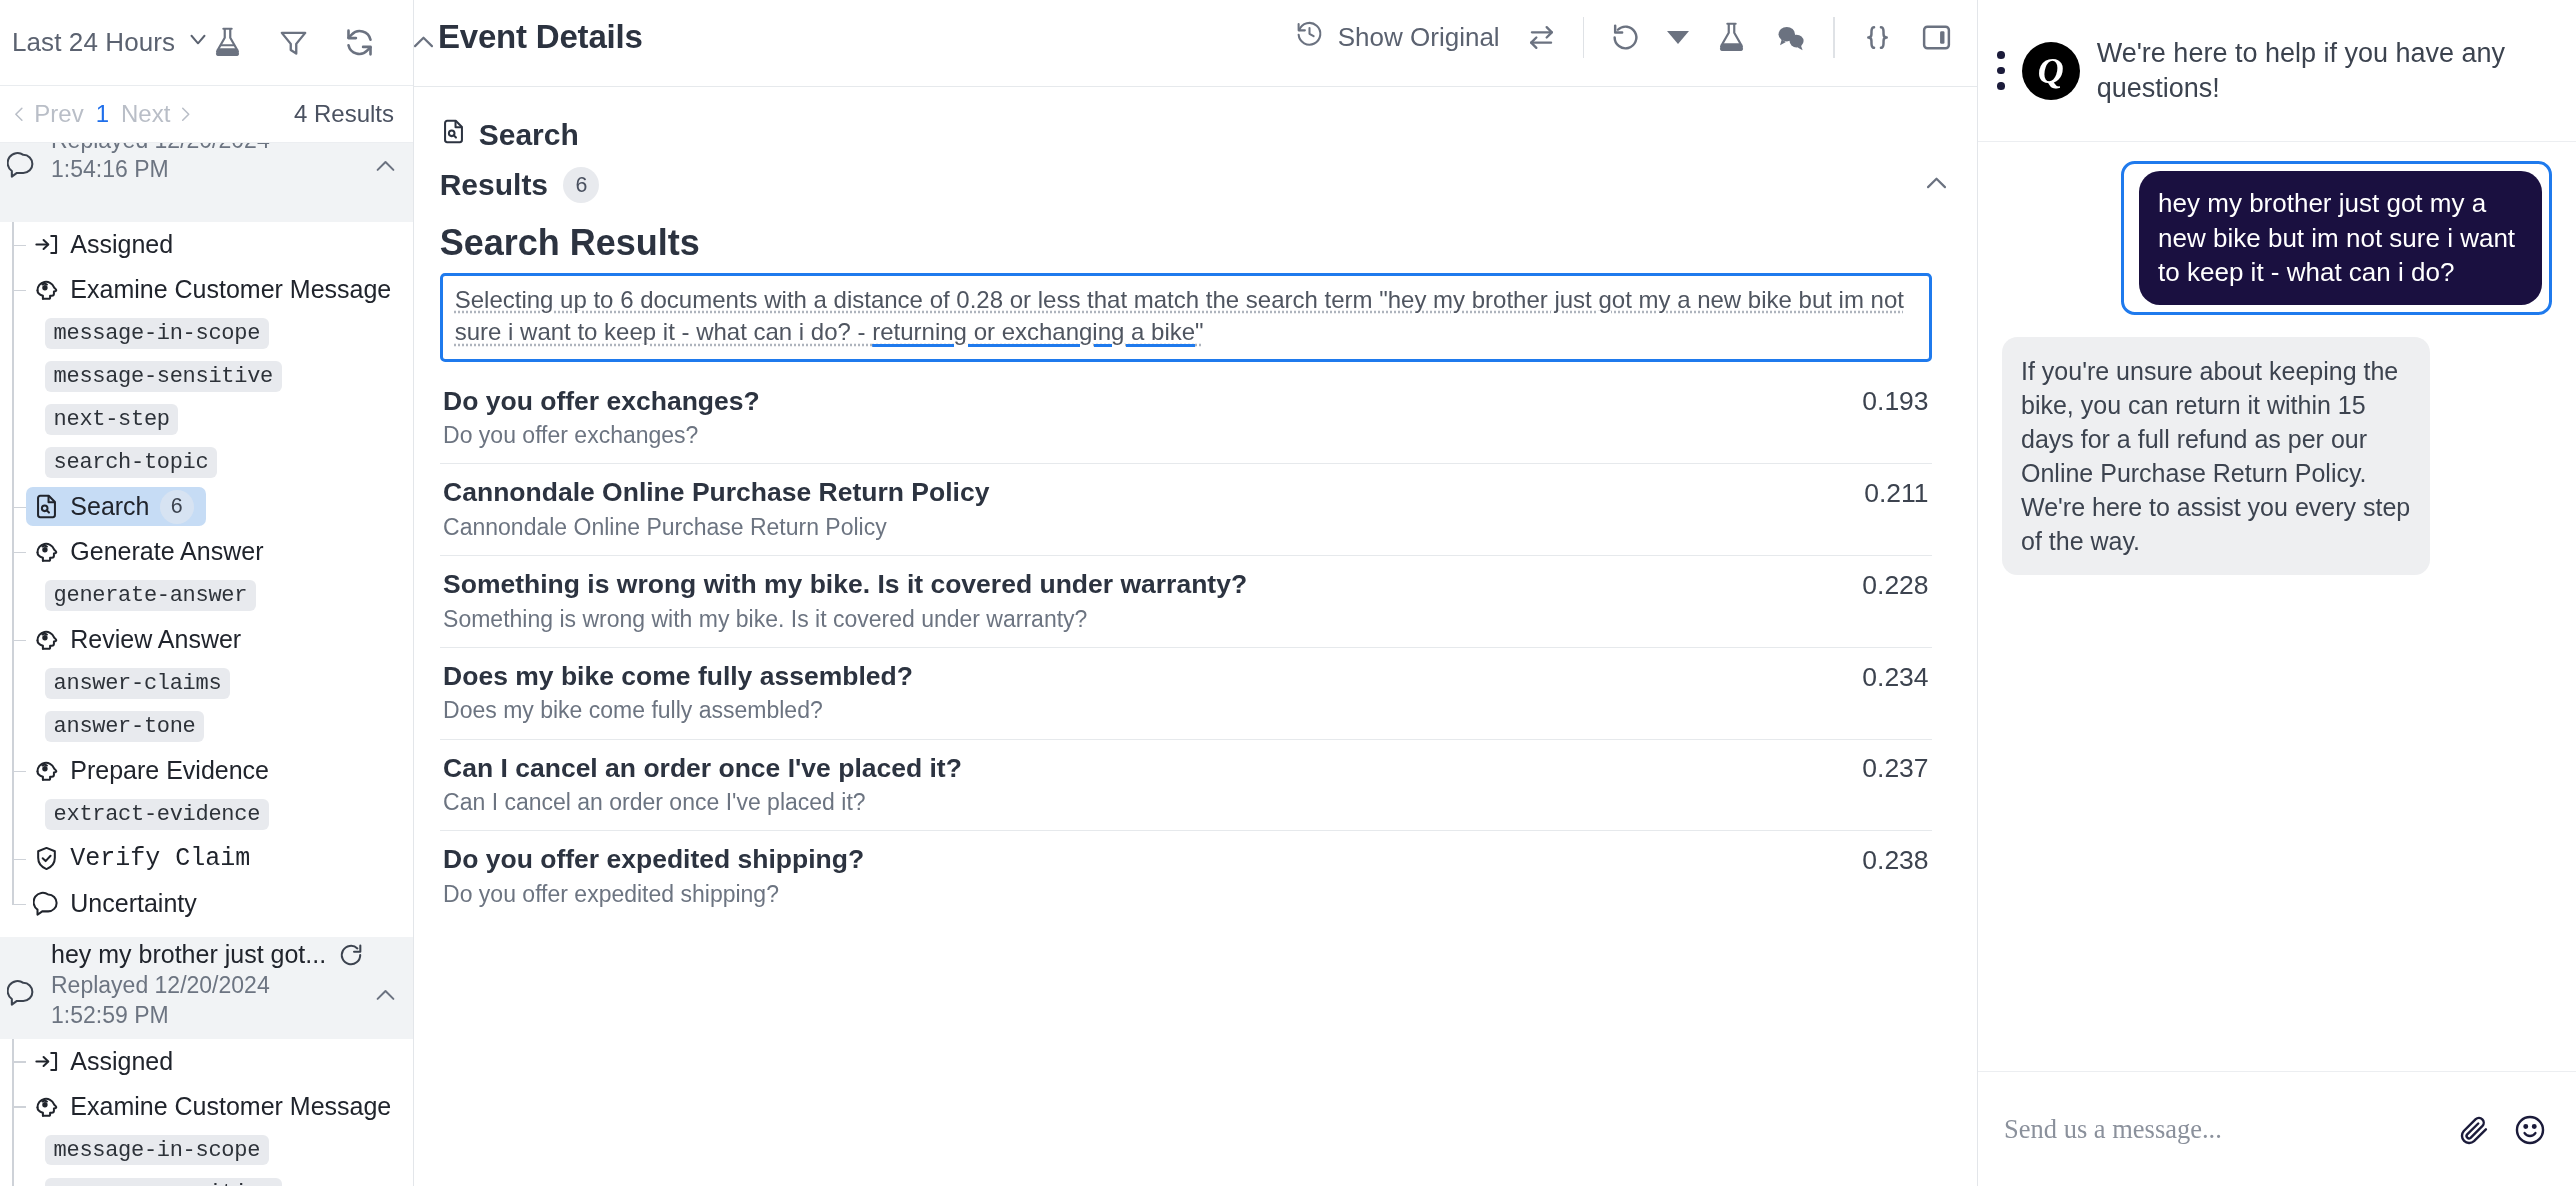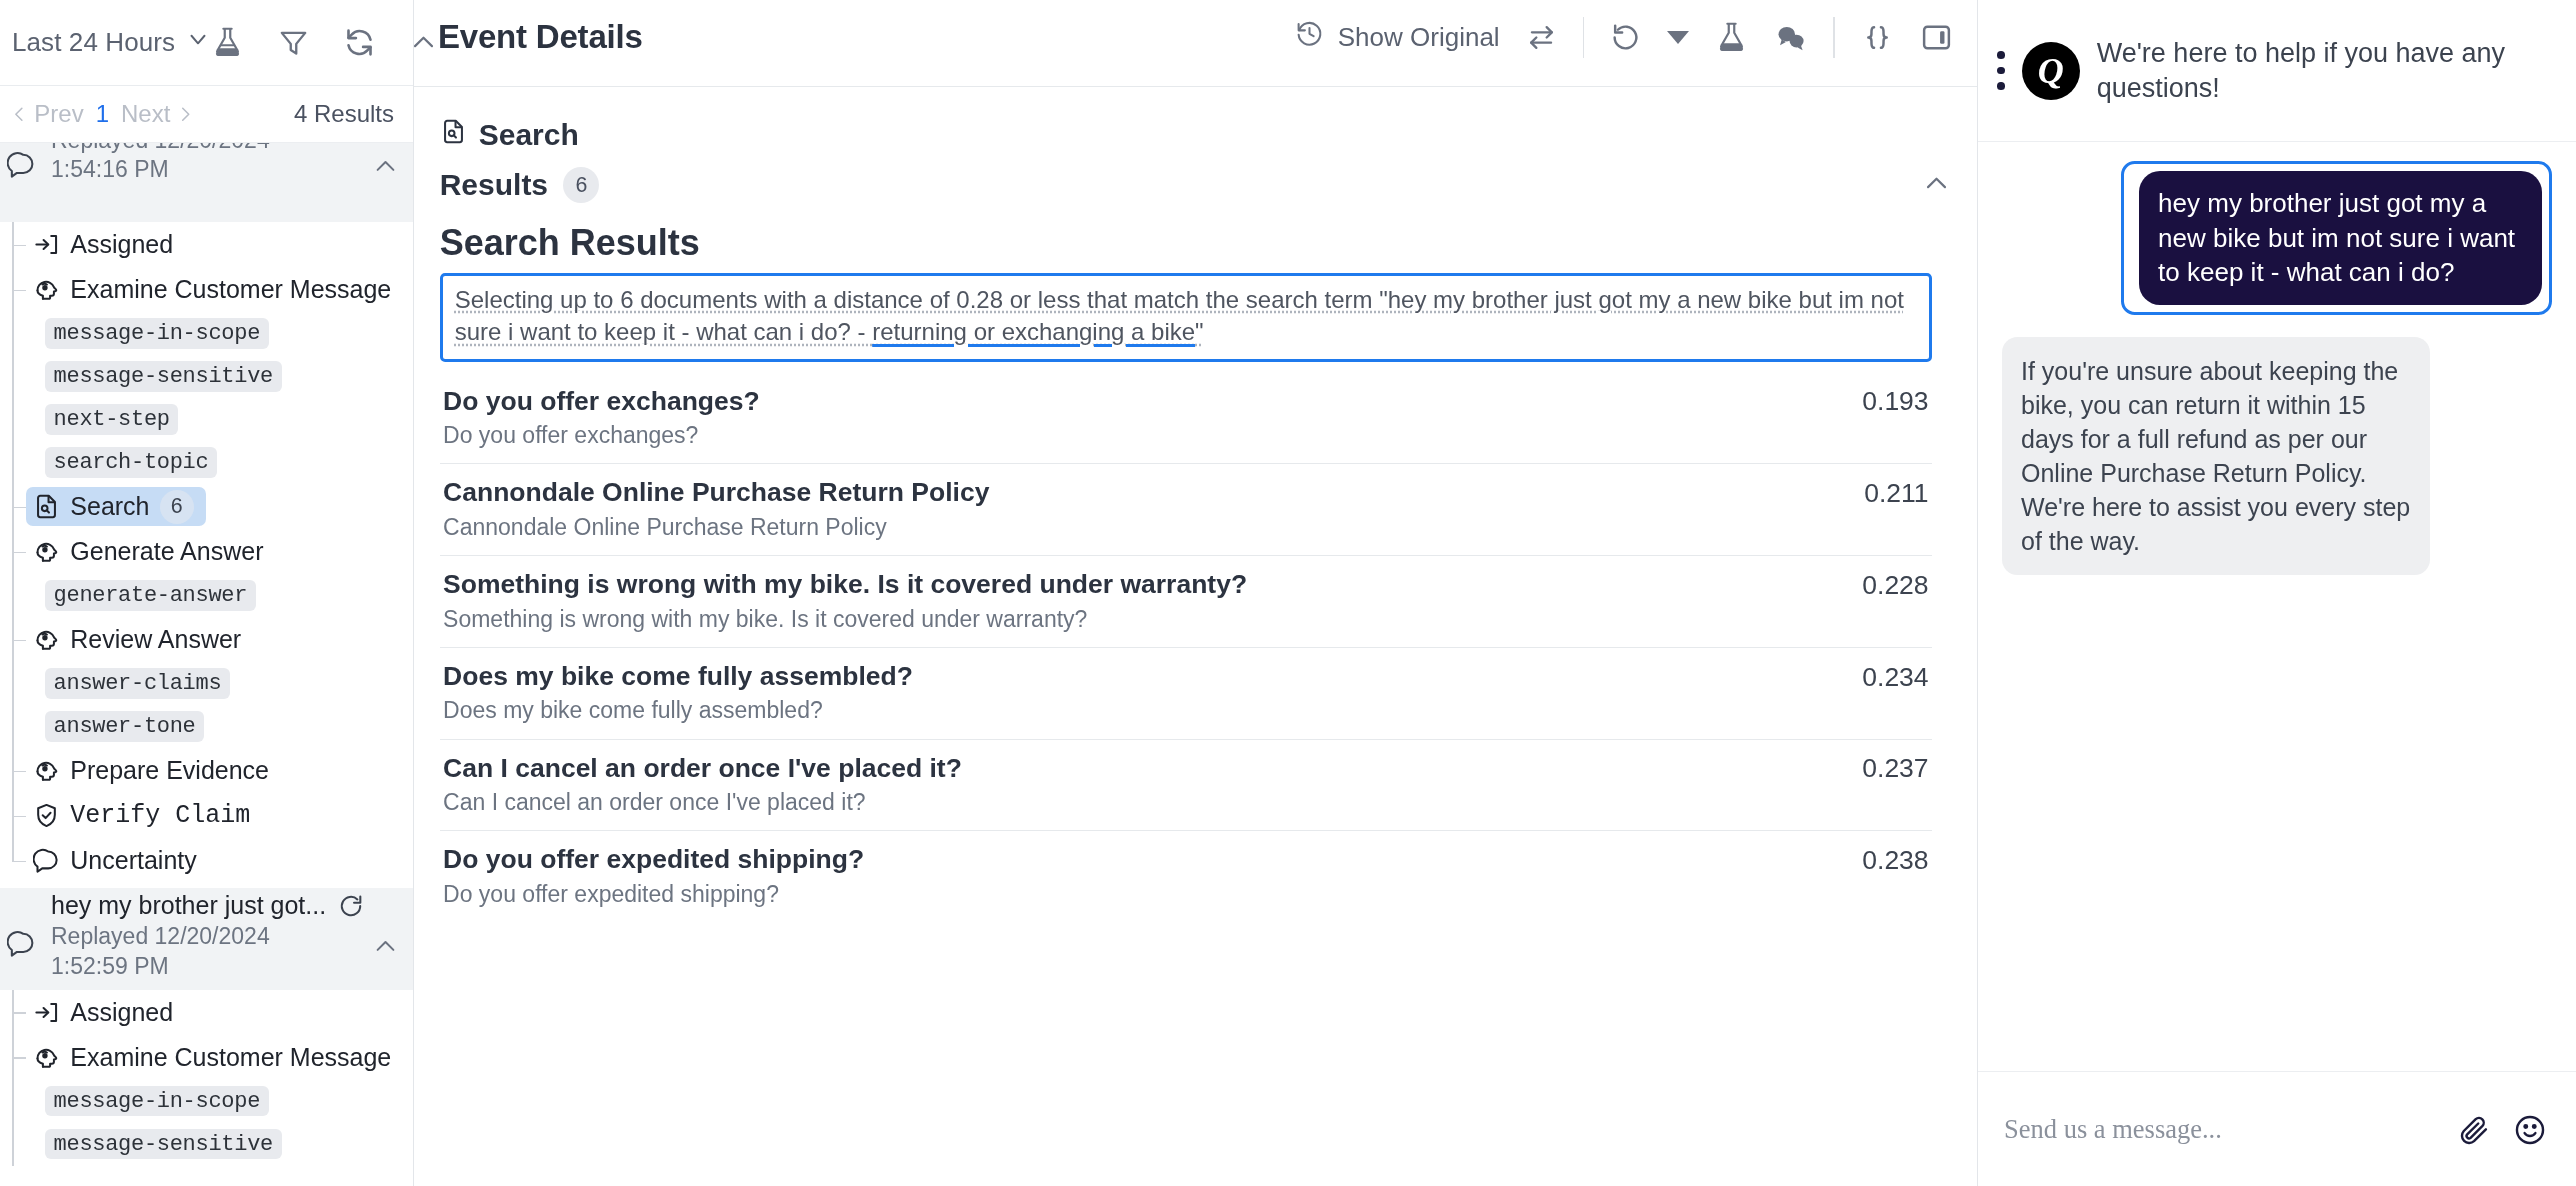--- a/index.html
+++ b/index.html
@@ -388,20 +388,23 @@
                 <svg width="27" height="27" viewBox="0 0 24 24" fill="none" stroke="#20242c" stroke-width="1.8" stroke-linecap="round" stroke-linejoin="round">
                   <path d="M4 12.8a7.6 7.6 0 0 1 14.6-3c.4 1 1.6 1.7 2 2.5.3.6-.4 1.1-1 1.2l-1 .2v2.1c0 1-.8 1.7-1.8 1.7h-1.6v1.9a.8.8 0 0 1-.8.8H8.8"></path>
                   <path d="M8.8 20.2v-2.6C6 16.7 4 14.9 4 12.8"></path>
                   <circle cx="10.6" cy="10.4" r="1.5" fill="#20242c"></circle>
                   <path d="M8.4 7.6c1.2-.8 2.8-.8 4 0"></path>
                 </svg>
               </span>
               <span>Prepare Evidence</span>
             </span>
           </div>
+          <div class="tag-row">
+            <span class="tag">extract-evidence</span>
+          </div>
           <div class="tnode">
             <span style="display: flex; align-items: center; gap: 10.3px; font-family: Liberation Mono, monospace;">
               <span class="tic">
                 <svg width="27" height="27" viewBox="0 0 24 24" fill="none" stroke="#20242c" stroke-width="1.8" stroke-linecap="round" stroke-linejoin="round">
                   <path d="M12 2.6 4.6 5.6v5.8c0 4.6 3.1 8.4 7.4 10 4.3-1.6 7.4-5.4 7.4-10V5.6z"></path>
                   <polyline points="8.6 11.8 11.2 14.3 15.6 9.6"></polyline>
                 </svg>
               </span>
               <span>Verify Claim</span>
             </span>
@@ -411,21 +414,21 @@
               <span class="tic">
                 <svg width="27" height="27" viewBox="0 0 24 24" fill="none" stroke="#20242c" stroke-width="1.8" stroke-linecap="round" stroke-linejoin="round">
                   <path d="M21 11.5a7.5 7.5 0 0 1-7.5 7.5H8.2L4 22v-4.6A7.5 7.5 0 0 1 13.5 4 7.5 7.5 0 0 1 21 11.5z"></path>
                 </svg>
               </span>
               <span>Uncertainty</span>
             </span>
           </div>
         </div>
 
-      <div class="session-head" style="margin-top:5px;">
+      <div class="session-head" style="margin-top:11px;">
         <div class="sh-title">
           <span>hey my brother just got...</span>
           <span class="redo">
             <svg width="26" height="26" viewBox="0 0 24 24" fill="none" stroke="#3c434f" stroke-width="1.9" stroke-linecap="round" stroke-linejoin="round">
                 <path d="M20.5 12a8.5 8.5 0 1 1-2.6-6.1"></path>
                 <polyline points="20.6 3.2 20.6 9 14.8 9"></polyline>
               </svg>
           </span>
         </div>
         <div class="sh-sub" style="max-width:283px;">Replayed 12/20/2024 1:52:59 PM</div>

